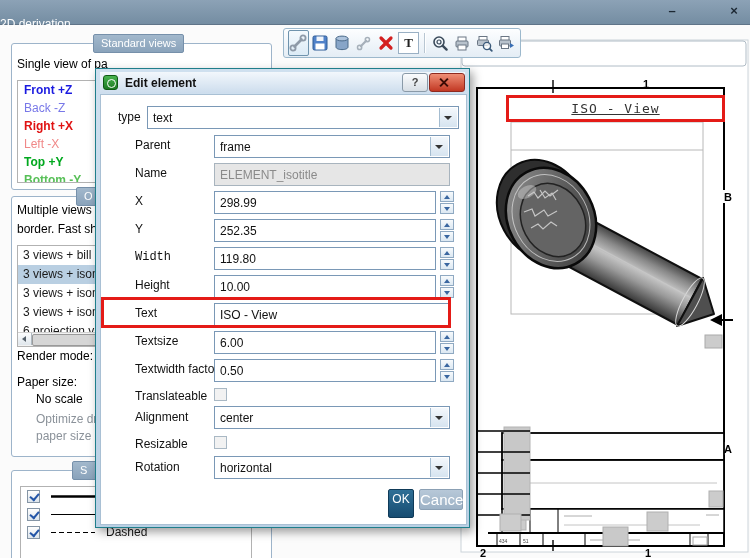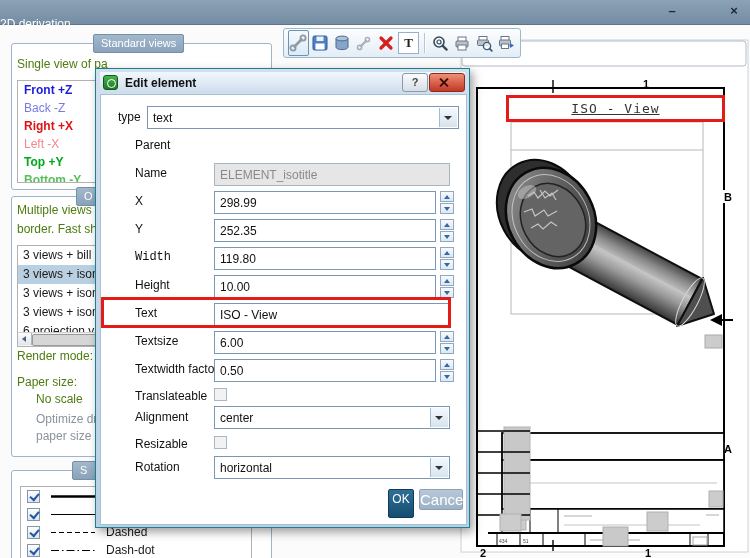--- a/index.html
+++ b/index.html
@@ -27,21 +27,21 @@
   .tbtn{width:23px;height:24px;display:flex;align-items:center;justify-content:center;border:1px solid transparent;border-radius:2px;}
   .tbtn.active{border:1px solid #6f93ad;background:linear-gradient(#f4f9fd,#dcebf6);}
   .tsep{width:1px;height:20px;background:#b8c6d2;margin:0 3px;border-right:1px solid #fff;}
   .tb-T{width:19px;height:20px;border:1px solid #9ab0c4;background:#fff;
     font-size:13px;font-weight:bold;color:#222;display:flex;align-items:center;justify-content:center;font-family:"Liberation Serif",serif;}
   
   .gbox{position:absolute;background:#fff;border:1px solid #9db4ca;border-radius:3px;z-index:1;}
   .gcap{position:absolute;background:linear-gradient(#a2b8cc,#8aa3bb);border:1px solid #7690aa;
     color:#fff;font-size:11px;height:15px;line-height:15px;padding:1px 7px;border-radius:2px;
     white-space:nowrap;overflow:hidden;z-index:2;}
-  .ptext{position:absolute;font-size:12px;color:#4d7c0f;white-space:nowrap;z-index:1;}
+  .ptext{position:absolute;font-size:12px;color:#000000;white-space:nowrap;z-index:1;}
   .listbox{position:absolute;background:#fff;border:1px solid #b2b2b2;overflow:hidden;z-index:1;}
   .lrow{height:18px;line-height:18px;padding-left:6px;font-size:12px;white-space:nowrap;}
   .lrow2{height:19px;line-height:19px;padding-left:5px;font-size:12px;white-space:nowrap;color:#1a1a1a;}
   .b{font-weight:bold;}
   .sel{background:#b9cfe2;}
   
   .hscroll{position:absolute;left:0;bottom:0;height:13px;background:#f2f2f2;border-top:1px solid #d0d0d0;width:100%;}
   .harrow{position:absolute;left:0;top:0;width:13px;height:12px;background:linear-gradient(#fcfdfe,#dfe6ec);border-right:1px solid #aeb8c0;}
   .harrow::after{content:"";position:absolute;left:4px;top:3px;border-top:3px solid transparent;border-bottom:3px solid transparent;border-right:4px solid #55606a;}
   .hthumb{position:absolute;left:14px;top:1px;width:92px;height:10px;background:#d6d6d6;border:1px solid #9a9a9a;border-radius:2px;}
@@ -356,45 +356,42 @@
       </svg>
     <span class="lbl">Thin</span>
   </div>
   <div class="lsrow">
     <span class="chkin"></span>
     <svg width="46" height="5">
         <line x1="1" y1="2.5" x2="45" y2="2.5" stroke="#000" stroke-width="1.2" stroke-dasharray="5,3"></line>
       </svg>
     <span class="lbl">Dashed</span>
   </div>
-  <div class="lsrow">
-    <span class="chkin"></span>
-    <svg width="46" height="5">
-        <line x1="1" y1="2.5" x2="45" y2="2.5" stroke="#000" stroke-width="1.2" stroke-dasharray="8,3,1.5,3"></line>
-      </svg>
-    <span class="lbl">Dash-dot</span>
-  </div>
 </div>
 
 <div class="dialog">
   <div class="dtitle">
     <span class="dicon"></span>
     <span class="dttl">Edit element</span>
     <span class="helpbtn">?</span>
     <span class="closebtn"></span>
   </div>
   <div class="dcontent">
 
     <span class="dlab" style="left:17px;top:15px;">type</span>
     <div class="combo" style="left:46px;top:11px;width:312px;">
       <span class="v">text</span>
       <span class="cbtn"></span>
     </div>
 
     <span class="dlab" style="top:43px;">Parent</span>
+    <div class="combo" style="left:113px;top:40px;width:236px;">
+      <span class="v">frame</span>
+      <span class="cbtn"></span>
+    </div>
 
     <span class="dlab" style="top:71px;">Name</span>
     <div class="tinput dis" style="left:113px;top:68px;width:236px;">
       <span class="v">ELEMENT_isotitle</span>
     </div>
 
     <span class="dlab" style="top:99px;">X</span>
     <div class="tinput" style="left:113px;top:96px;width:222px;">
       <span class="v">298.99</span>
     </div>

